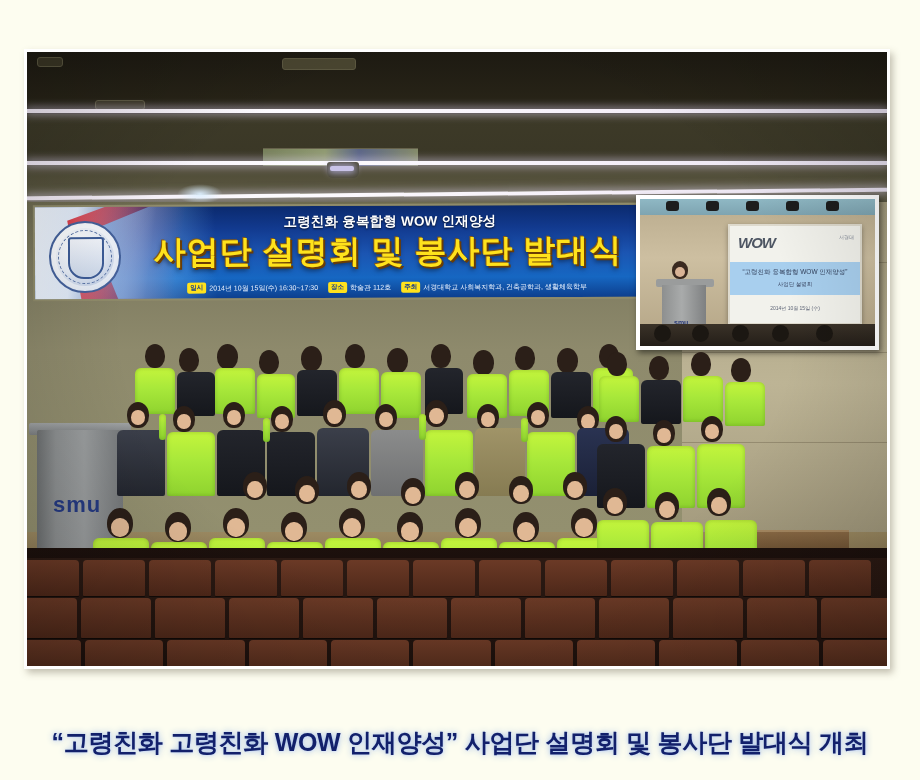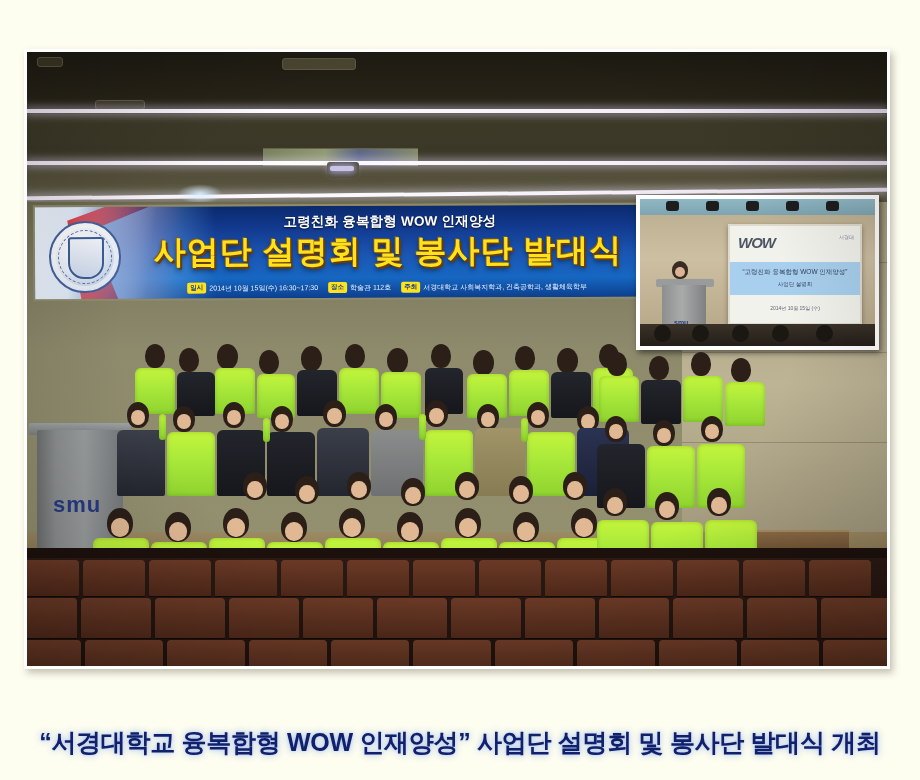--- a/index.html
+++ b/index.html
@@ -737,13 +737,13 @@
       <div class="seat" style="left:550px; top:92px; width:78px; height:34px;"></div>
       <div class="seat" style="left:632px; top:92px; width:78px; height:34px;"></div>
       <div class="seat" style="left:714px; top:92px; width:78px; height:34px;"></div>
       <div class="seat" style="left:796px; top:92px; width:78px; height:34px;"></div>
     </div>
 
     <div class="vignette"></div>
   </div>
 </div>
 
-<div class="caption">“서경대학교 융복합형 WOW 인재양성” 사업단 설명회 및 봉사단 발대식 개최</div>
+<div class="caption">“고령친화 고령친화 WOW 인재양성” 사업단 설명회 및 봉사단 발대식 개최</div>
 
 </body></html>

